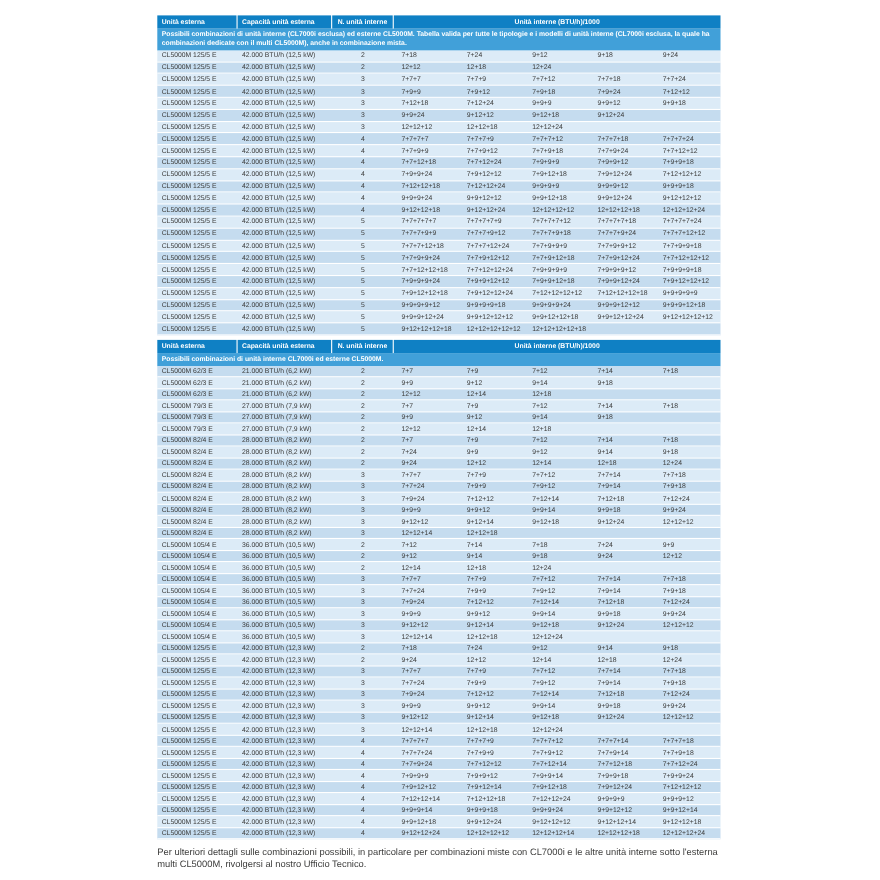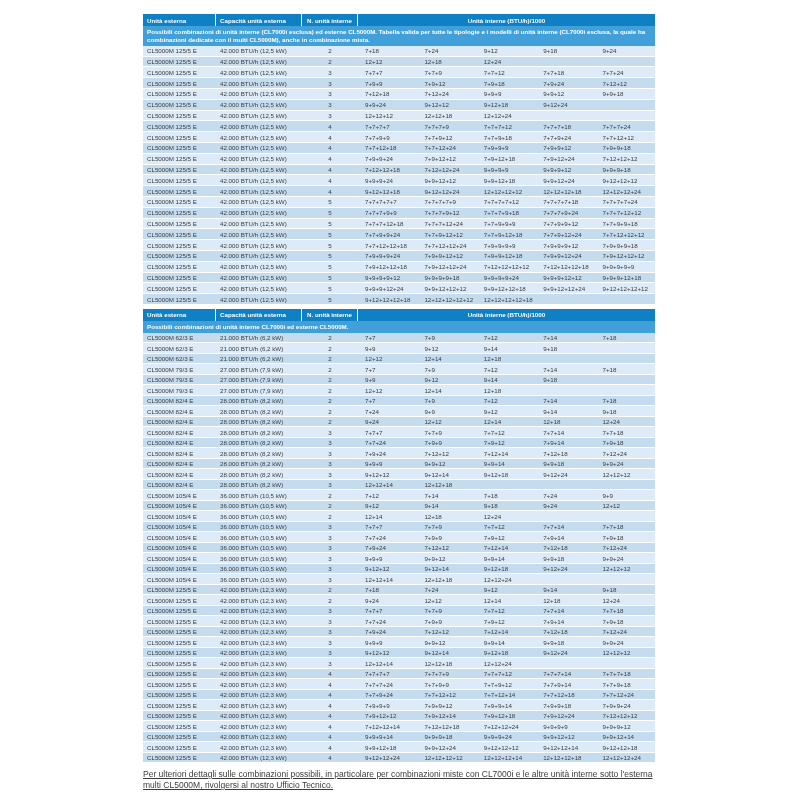--- a/index.html
+++ b/index.html
@@ -45,21 +45,21 @@
   .row.s-blue  { background: var(--c-row-blue); }
   .row.s-light { background: var(--c-row-light); }
 
   .c-unit  { width: 73px; padding-left: 4px; overflow: hidden; }
   .c-cap   { width: 86px; padding-left: 4px; overflow: hidden; }
   .c-n     { width: 56px; text-align: center; }
   .c-combo { width: 59.4px; padding-left: 7px; overflow: hidden; }
 
   .footer {
     position: absolute; left: 143px; top: 769px; width: 518px;
-    font-size: 8.5px; line-height: 11px; color: var(--c-text, #3c3c3b); text-decoration: underline;
+    font-size: 8.5px; line-height: 11px; color: var(--c-text, #3c3c3b);
   }
 </style>
 </head>
 <body>
 
 <div class="tables">
   <section class="table t0">
       <div class="thead">
         <div class="th th-1">Unità esterna</div>
         <div class="th th-2">Capacità unità esterna</div>

